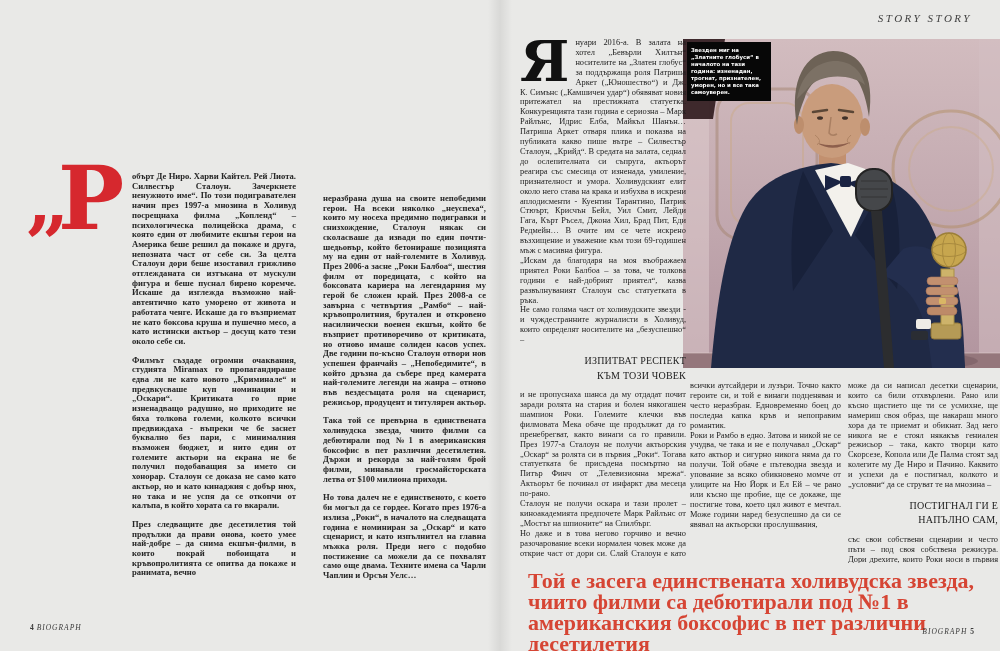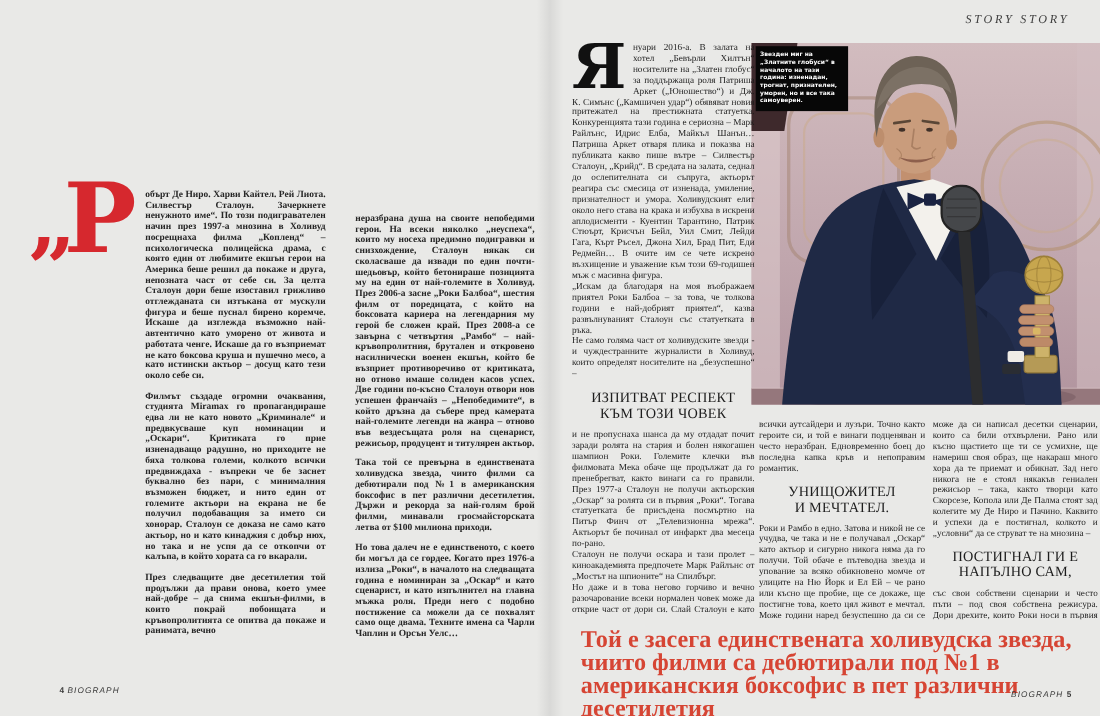--- a/index.html
+++ b/index.html
@@ -54,22 +54,22 @@
   .rcol3{left:848px;top:381px;width:150px;height:182px;}
   .dropcap-right{
     float:left;
     font-family:"DejaVu Serif", serif;font-weight:700;
     font-size:56px;line-height:0.76;
     padding:2px 6px 0 0;color:#111;
     height:40px;
   }
   .sec-head{
     margin:9px 0 7px 0;
-    font-size:13px;line-height:14.5px;font-weight:400;
-    letter-spacing:0.2px;color:#1c1c1c;text-align:center;
+    font-size:10px;line-height:14.5px;font-weight:400;
+    letter-spacing:0.2px;color:#1c1c1c;text-align:right;
   }
   .sec-head span{display:block;}
   .pullquote{
     position:absolute;left:528px;top:570px;width:452px;
     font-family:"Liberation Serif", serif;font-weight:700;
     font-size:22px;line-height:21px;color:#d64534;text-align:left;
   }
   
   .photo{
     position:absolute;left:683px;top:39px;width:317px;height:329px;
@@ -78,22 +78,22 @@
   .photo-caption{
     position:absolute;left:4px;top:3px;width:84px;
     background:#070707;color:#ffffff;
     font-family:"DejaVu Sans", sans-serif;font-weight:700;
     font-size:5.4px;line-height:7px;
     padding:5px 4px;box-sizing:border-box;text-align:left;
   }
   
   .footer{
     position:absolute;
-    font-family:Liberation Sans, sans-serif;font-style:italic;
-    font-size:7.5px;letter-spacing:1px;color:#3a3a3a;white-space:nowrap;margin-left:24px;
+    font-family:Liberation Serif, serif;font-style:italic;
+    font-size:7.5px;letter-spacing:1px;color:#3a3a3a;white-space:nowrap;
   }
   .footer .pg{font-style:normal;font-weight:700;letter-spacing:0;}
   .footer-left{left:30px;top:623px;}
   .footer-right{right:26px;top:627px;}
 </style>
 </head>
 <body>
 
 <div class="spread">
 
@@ -205,24 +205,20 @@
         <span>ИЗПИТВАТ РЕСПЕКТ</span>
         <span>КЪМ ТОЗИ ЧОВЕК</span>
       </h3>
       <p>и не пропуснаха шанса да му отдадат почит заради ролята на стария и болен някогашен шампион Роки. Големите клечки във филмовата Мека обаче ще продължат да го пренебрегват, както винаги са го правили. През 1977-а Сталоун не получи актьорския „Оскар“ за ролята си в първия „Роки“. Тогава статуетката бе присъдена посмъртно на Питър Финч от „Телевизионна мрежа“. Актьорът бе починал от инфаркт два месеца по-рано.</p>
       <p>Сталоун не получи оскара и тази пролет – киноакадемията предпочете Марк Райлънс от „Мостът на шпионите“ на Спилбърг.</p>
       <p>Но даже и в това негово горчиво и вечно разочарование всеки нормален човек може да открие част от дори си. Слай Сталоун е като знаменосец на</p>
     </div>
 
     <div class="rcol rcol2">
       <p>всички аутсайдери и лузъри. Точно както героите си, и той е винаги подценяван и често неразбран. Едновременно боец до последна капка кръв и непоправим романтик.</p>
-      <h3 class="sec-head">
-        <span>УНИЩОЖИТЕЛ</span>
-        <span>И МЕЧТАТЕЛ.</span>
-      </h3>
       <p>Роки и Рамбо в едно. Затова и никой не се учудва, че така и не е получавал „Оскар“ като актьор и сигурно никога няма да го получи. Той обаче е пътеводна звезда и упование за всяко обикновено момче от улиците на Ню Йорк и Ел Ей – че рано или късно ще пробие, ще се докаже, ще постигне това, което цял живот е мечтал. Може години наред безуспешно да си се явявал на актьорски прослушвания,</p>
     </div>
 
     <div class="rcol rcol3">
       <p>може да си написал десетки сценарии, които са били отхвърлени. Рано или късно щастието ще ти се усмихне, ще намериш своя образ, ще накараш много хора да те приемат и обикнат. Зад него никога не е стоял някакъв гениален режисьор – така, както творци като Скорсезе, Копола или Де Палма стоят зад колегите му Де Ниро и Пачино. Каквито и успехи да е постигнал, колкото и „условни“ да се струват те на мнозина –</p>
       <h3 class="sec-head">
         <span>ПОСТИГНАЛ ГИ Е</span>
         <span>НАПЪЛНО САМ,</span>
       </h3>
       <p><span>със свои собствени сценарии и често пъти – под своя собствена режисура. Дори дрехите, които Роки носи в първия филм, са негови лични, собст- </span></p>

